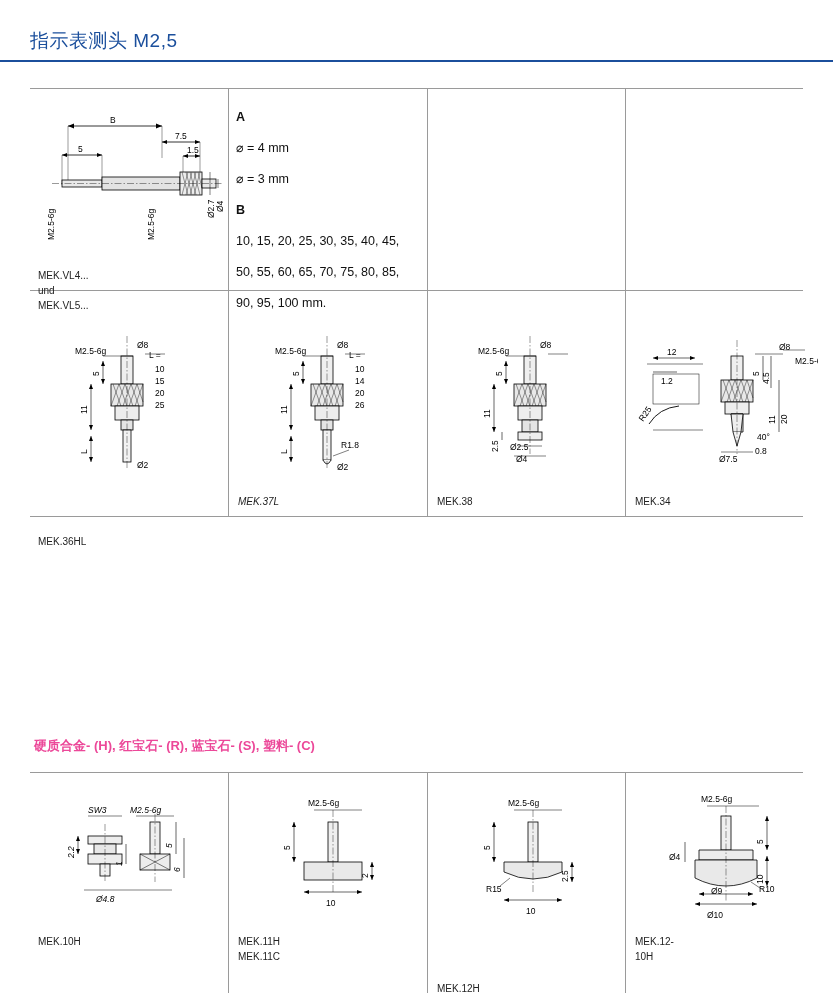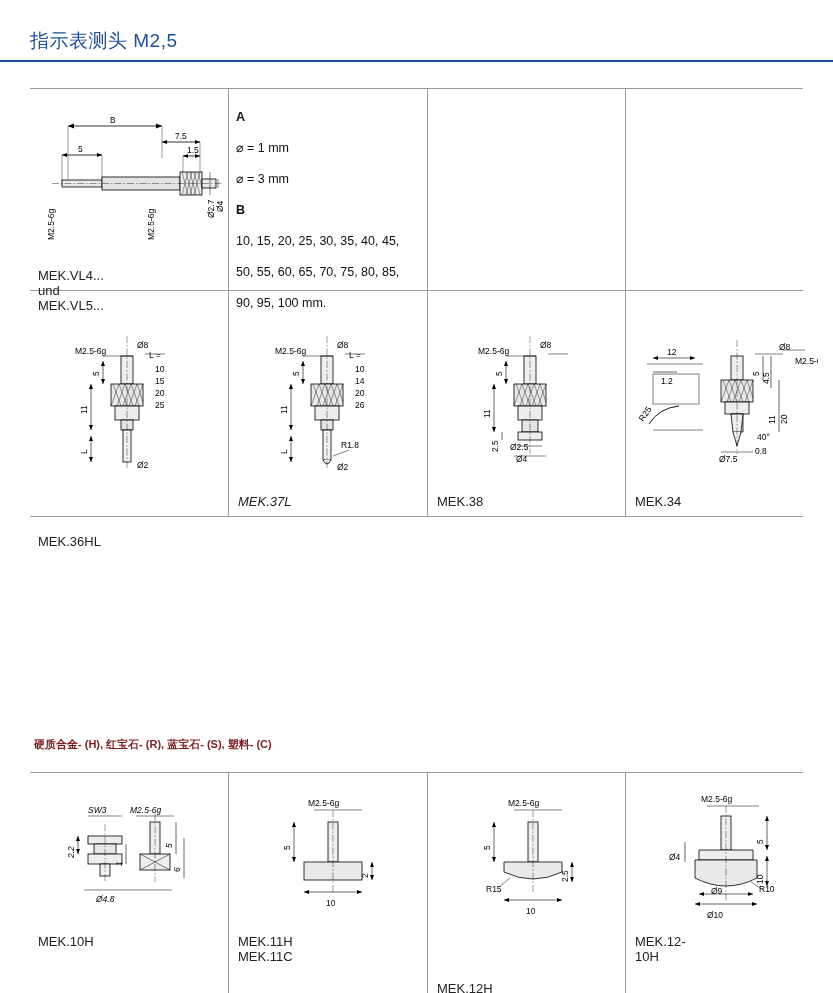--- a/index.html
+++ b/index.html
@@ -27,21 +27,21 @@
   }
 
   
   .cell{
     position:absolute;
     box-sizing:border-box;
   }
   .cell .caption{
     position:absolute;
     left:4px;
-    font-size:13px;
+    font-size:10px;
     color:#222;
     line-height:15px;
     white-space:pre-line;
   }
   .vline{
     position:absolute;
     width:1px;
     background:#9a9a9a;
   }
   .hline{
@@ -57,23 +57,23 @@
     line-height:15.5px;
     color:#111;
     white-space:pre-line;
   }
 
   
   .drawing{position:absolute;}
   svg{display:block;}
   .sec-head{
     position:absolute;
-    font-size:11px;
+    font-size:13px;
     font-weight:bold;
-    color:#7f1d1d;
+    color:#ec4899;
   }
 </style>
 </head>
 <body>
 
 <div class="page-title">指示表测头 M2,5</div>
 <div class="title-rule"></div>
 
 <div class="hline" style="left:30px; top:88px; width:773px;"></div>
 <div class="vline" style="left:228px; top:88px; height:202px;"></div>
@@ -137,21 +137,21 @@
     <text x="14" y="140" transform="rotate(-90 14 140)">M2.5-6g</text>
     <text x="114" y="140" transform="rotate(-90 114 140)">M2.5-6g</text>
     <text x="174" y="118" transform="rotate(-90 174 118)">Ø2.7</text>
     <text x="183" y="112" transform="rotate(-90 183 112)">Ø4</text>
   </g>
 </svg>
 </div>
 
 <div class="spec" style="left:236px; top:94px;">
   <div style="font-weight:bold;">A</div>
-  <div>⌀ = 1 mm</div>
+  <div>⌀ = 4 mm</div>
   <div>⌀ = 3 mm</div>
   <div style="font-weight:bold;">B</div>
   <div>10, 15, 20, 25, 30, 35, 40, 45,</div>
   <div>50, 55, 60, 65, 70, 75, 80, 85,</div>
   <div>90, 95, 100 mm.</div>
 </div>
 
 <div class="cell" style="left:34px; top:268px;">
   <div class="caption" style="top:0;">MEK.VL4... und MEK.VL5...</div>
 </div>

